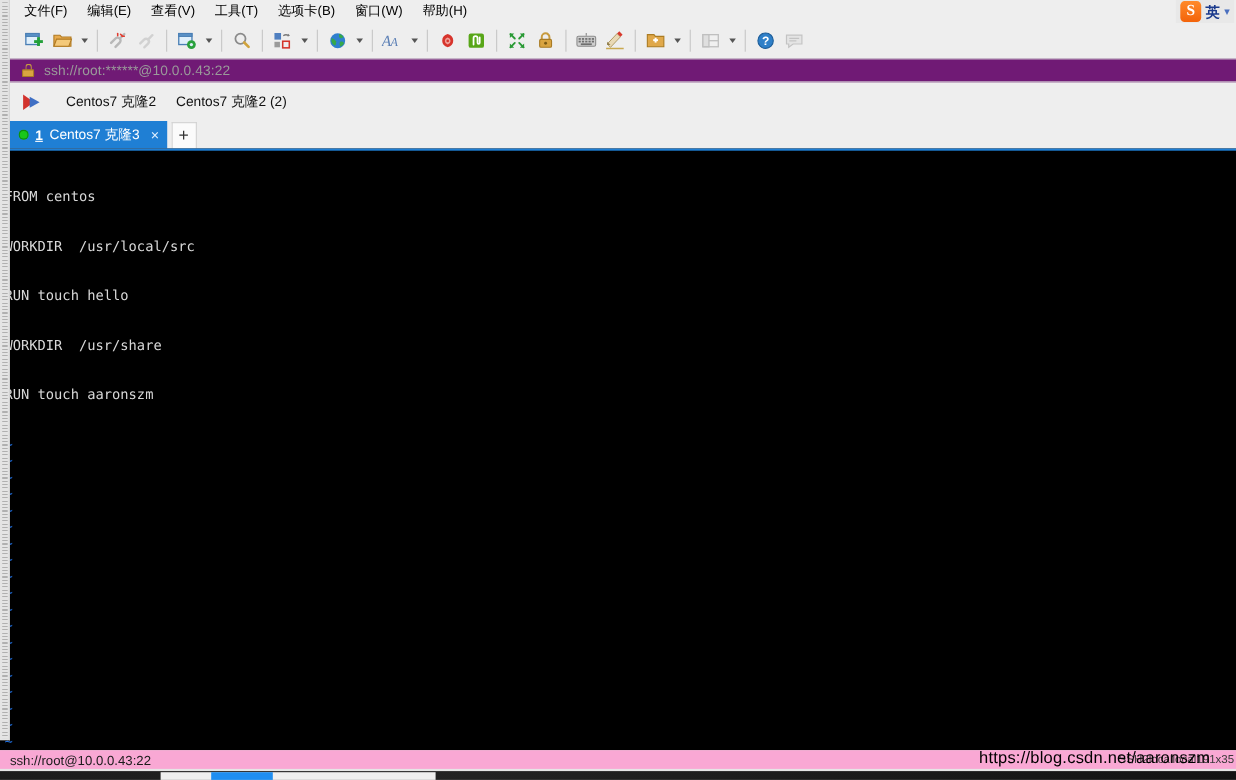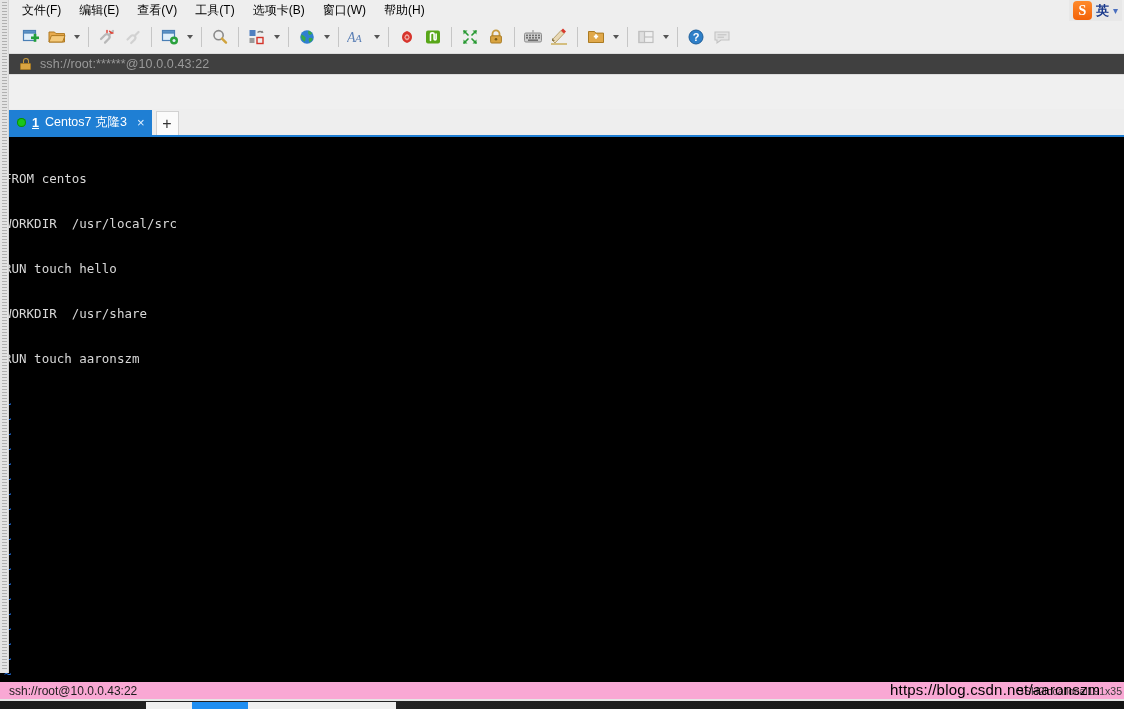--- a/index.html
+++ b/index.html
@@ -88,21 +88,21 @@
   }
   .tb-sep {
     width: 1px; height: 20px; background: #c6c6c6;
     margin: 0 5px;
   }
 
   
   .addrbar {
     position: absolute; left: 9px; top: 53px;
     width: 1115px; height: 22px;
-    background: #404040;
+    background: #701a75;
     border-top: 1px solid #dcdcdc;
     border-bottom: 1px solid #dcdcdc;
     display: flex; align-items: center;
     padding-left: 11px;
     z-index: 3;
   }
   .lock-ico {
     position: relative; width: 11px; height: 12px; margin-right: 9px;
   }
   .lock-ico .body {
@@ -495,20 +495,28 @@
   </div>
 
   <div class="addrbar">
     <div class="lock-ico">
       <div class="shackle"></div>
         <div class="body"></div>
     </div>
     <div class="addr-text">ssh://root:******@10.0.0.43:22</div>
   </div>
 
+  <div class="sessrow">
+    <div class="sess-ico">
+      <div class="f1"></div>
+        <div class="f2"></div>
+    </div>
+    <div class="sess-item">Centos7 克隆2</div>
+    <div class="sess-item">Centos7 克隆2 (2)</div>
+  </div>
 
   <div class="tabstrip">
     <div class="tab">
       <span class="led"></span>
       <span class="tnum">1</span>
       <span class="tlabel">Centos7 克隆3</span>
       <span class="tclose">×</span>
     </div>
     <div class="tab-new">+</div>
   </div>

